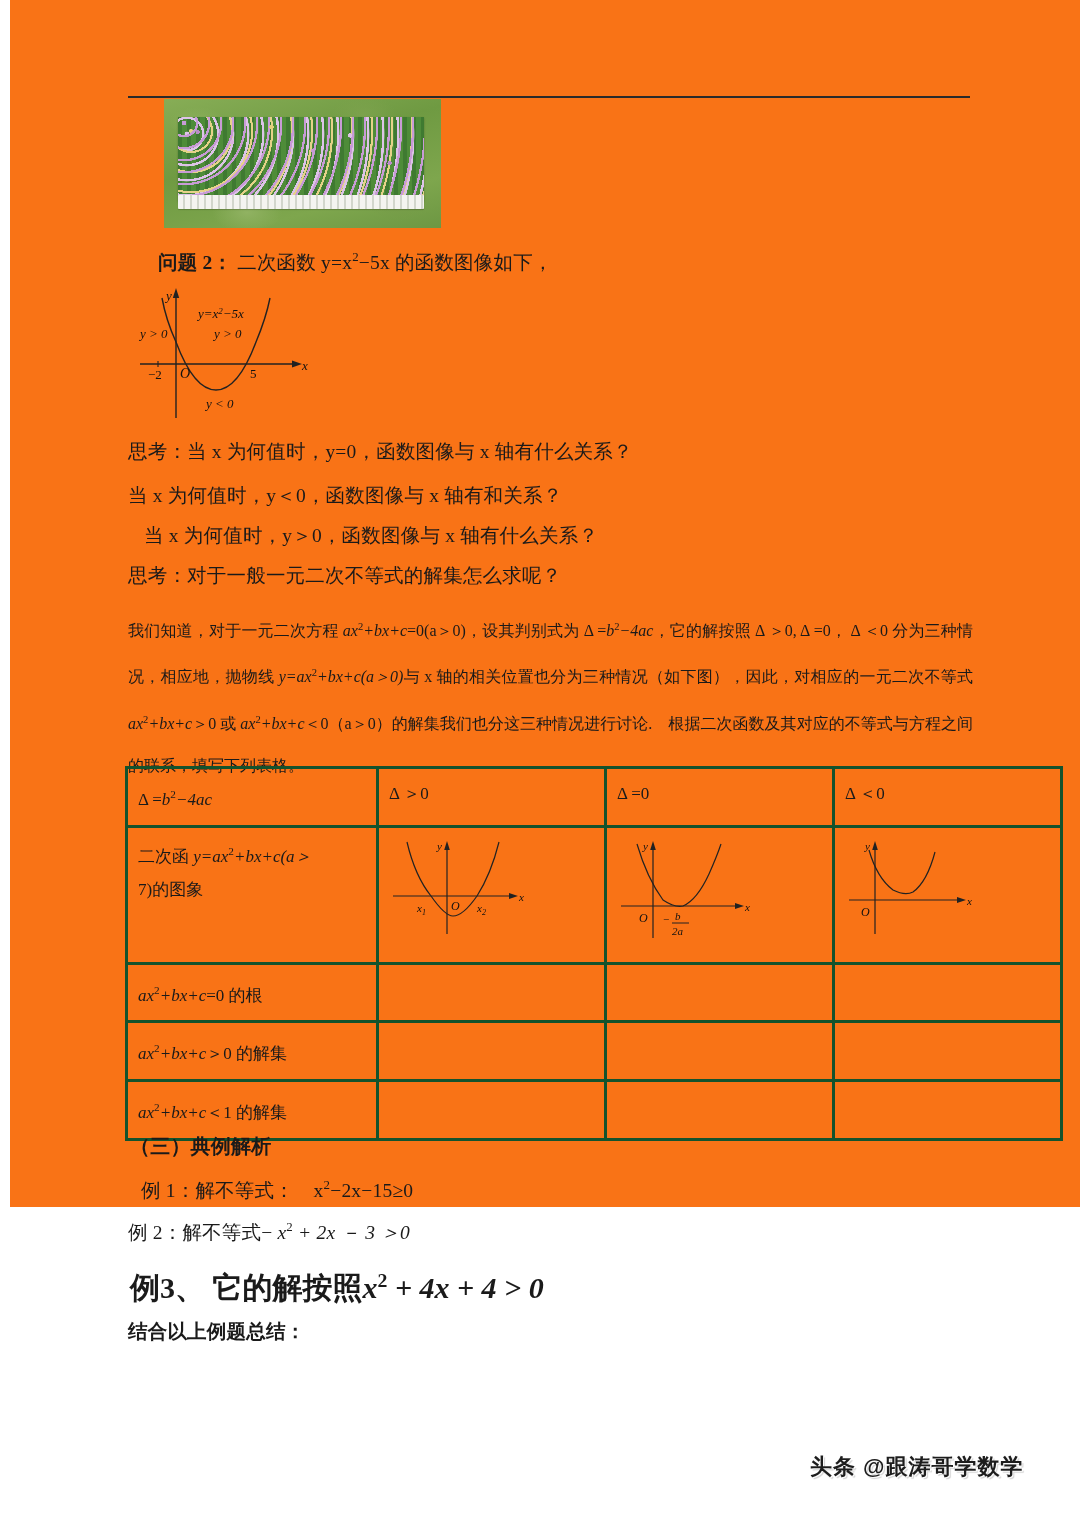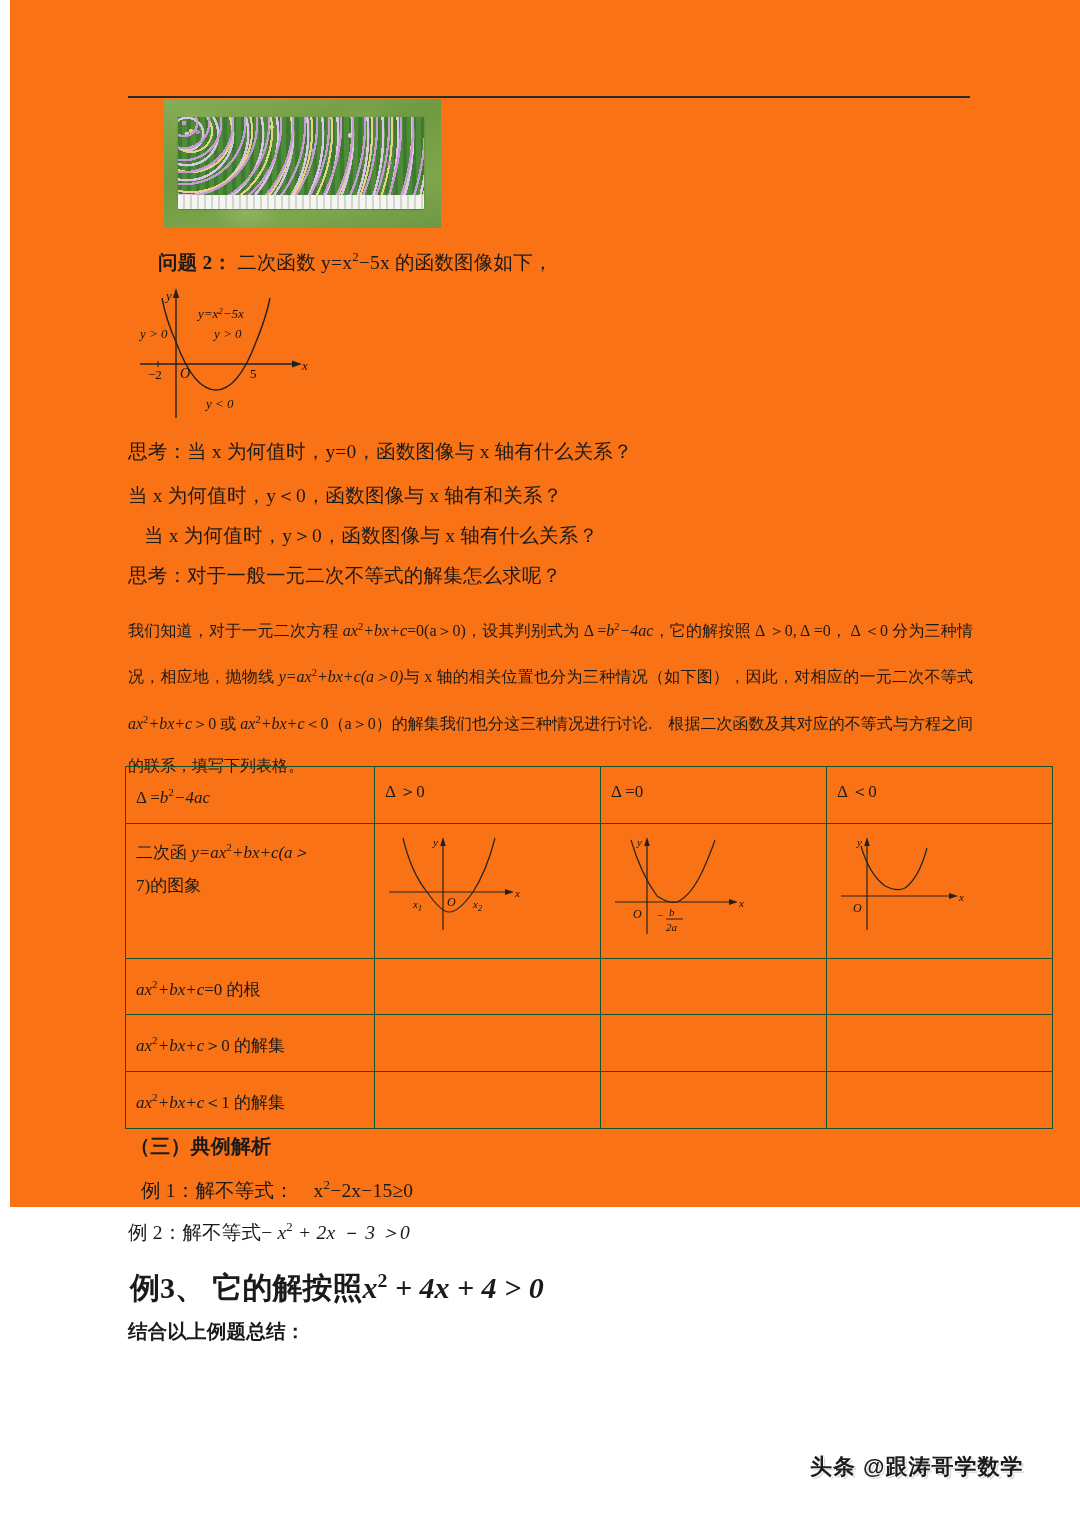--- a/index.html
+++ b/index.html
@@ -116,21 +116,21 @@
   
   table.grid {
     position: absolute;
     left: 115px;
     top: 766px;
     width: 845px;
     border-collapse: collapse;
     table-layout: fixed;
   }
   table.grid td {
-    border: 1px solid #14532d;
+    border: 3px solid #14532d;
     padding: 8px 10px;
     font-size: 17px;
     vertical-align: top;
     line-height: 34px;
   }
   td.c0 { width: 228px; }
   td.c1, td.c2, td.c3 { width: 205px; }
   tr.r-head td { height: 28px; }
   tr.r-graph td { height: 120px; padding-top: 6px; }
   tr.r-root td, tr.r-gt td, tr.r-lt td { height: 28px; }

